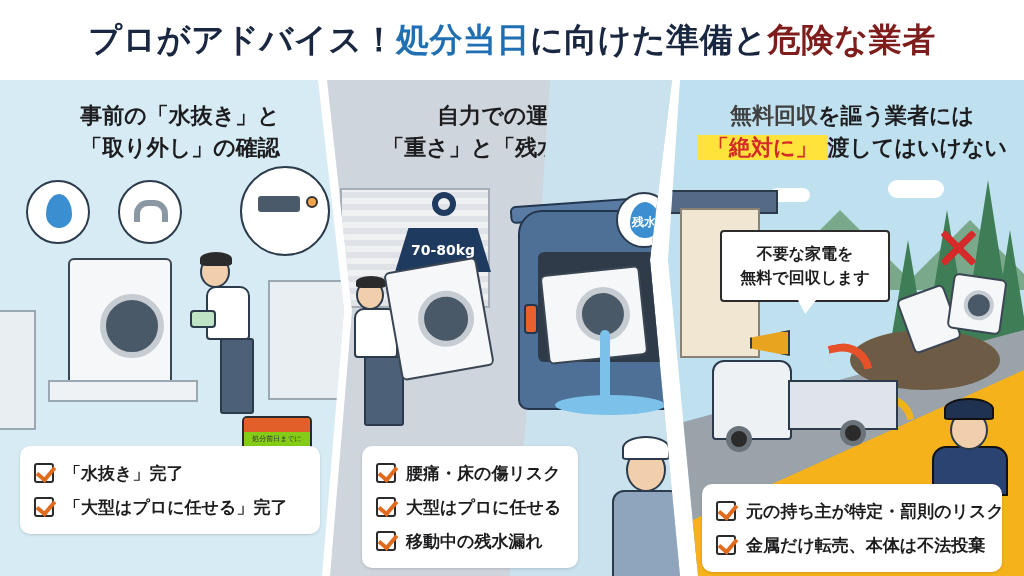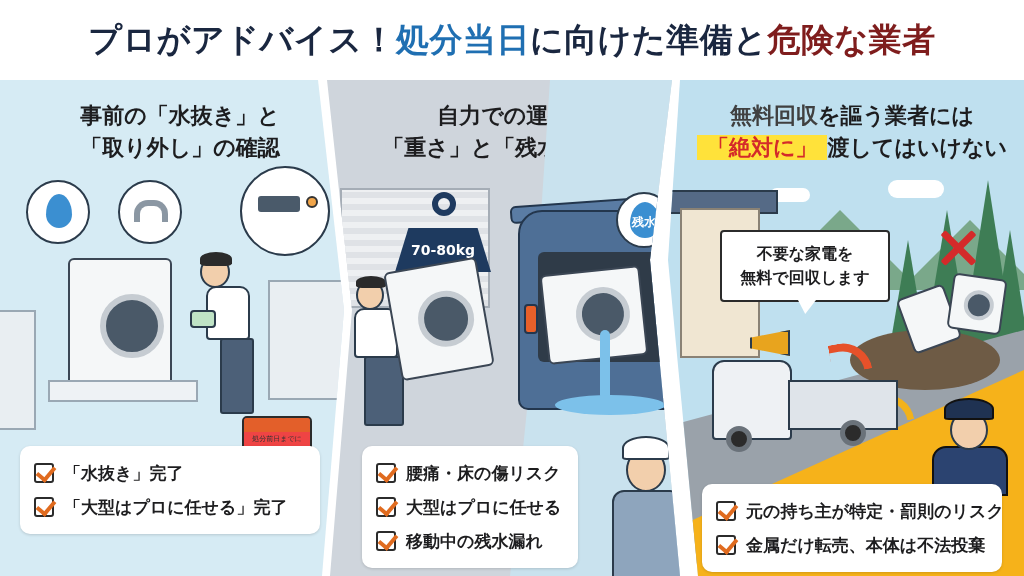--- a/index.html
+++ b/index.html
@@ -91,21 +91,21 @@
   .x-mark { position: absolute; left: 280px; top: 150px; width: 36px; height: 36px; }
   .x-mark::before, .x-mark::after { content: ""; position: absolute; left: 15px; top: -4px; width: 7px; height: 44px; background: #d42a2a; border-radius: 2px; }
   .x-mark::before { transform: rotate(45deg); }
   .x-mark::after { transform: rotate(-45deg); }
   .dump { position: absolute; left: 190px; top: 250px; width: 150px; height: 60px; background: #6e5b45; border-radius: 50%; }
   .police-cap { position: absolute; background: #1f3252; border: 2px solid #111; border-radius: 50% 50% 10% 10%; }
   .police-body { position: absolute; background: #2b4370; border: 2px solid #111; border-radius: 14px 14px 0 0; }
   .arrow-red { position: absolute; left: 170px; top: 262px; width: 40px; height: 30px; border-top: 8px solid #e6512a; border-right: 8px solid #e6512a; border-radius: 0 30px 0 0; transform: rotate(-10deg); }
   .arrow-yellow { position: absolute; left: 222px; top: 312px; width: 30px; height: 30px; border-top: 7px solid #f2b21b; border-right: 7px solid #f2b21b; border-radius: 0 30px 0 0; transform: rotate(-10deg); }
 
-  .calendar { position: absolute; left: 242px; top: 336px; width: 70px; height: 58px; background: #ef4444; border: 2px solid #2b2b2b; border-radius: 5px; overflow: hidden; }
+  .calendar { position: absolute; left: 242px; top: 336px; width: 70px; height: 58px; background: #84cc16; border: 2px solid #2b2b2b; border-radius: 5px; overflow: hidden; }
   .cal-top { height: 14px; background: #e35f2a; }
   .cal-text { font-size: 7px; text-align: center; color: #333; margin-top: 2px; white-space: nowrap; }
   .cal-grid { display: grid; grid-template-columns: repeat(5, 8px); gap: 3px; margin: 3px 0 0 8px; }
   .cal-grid span { width: 8px; height: 5px; background: #aeb9c4; }
 
   .panel-ctrl { position: absolute; left: 240px; top: 86px; width: 90px; height: 90px; border-radius: 50%; background: #fff; border: 2px solid #2b3b4b; }
   .ctrl-screen { position: absolute; left: 16px; top: 28px; width: 42px; height: 16px; background: #4a5a6a; border-radius: 3px; }
   .ctrl-knob { position: absolute; left: 64px; top: 28px; width: 12px; height: 12px; border-radius: 50%; background: #f1a54a; border: 2px solid #333; }
 </style>
 </head>

